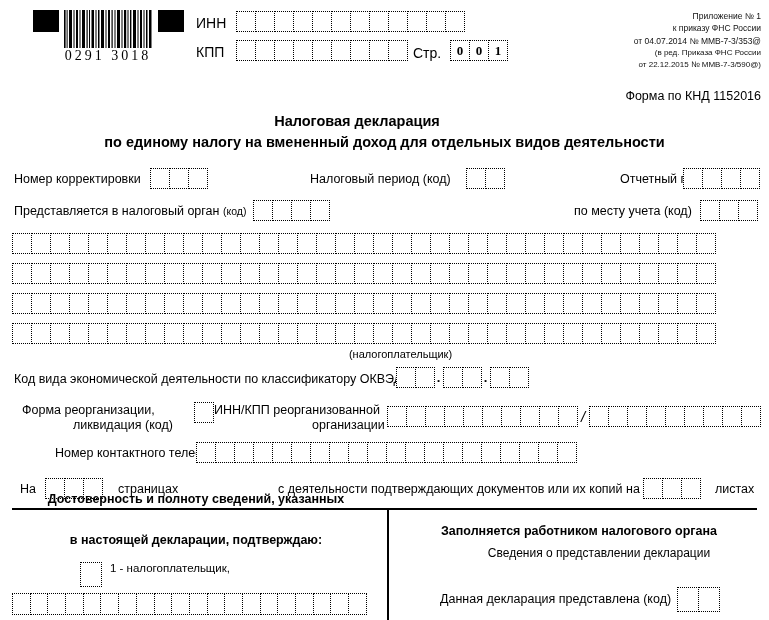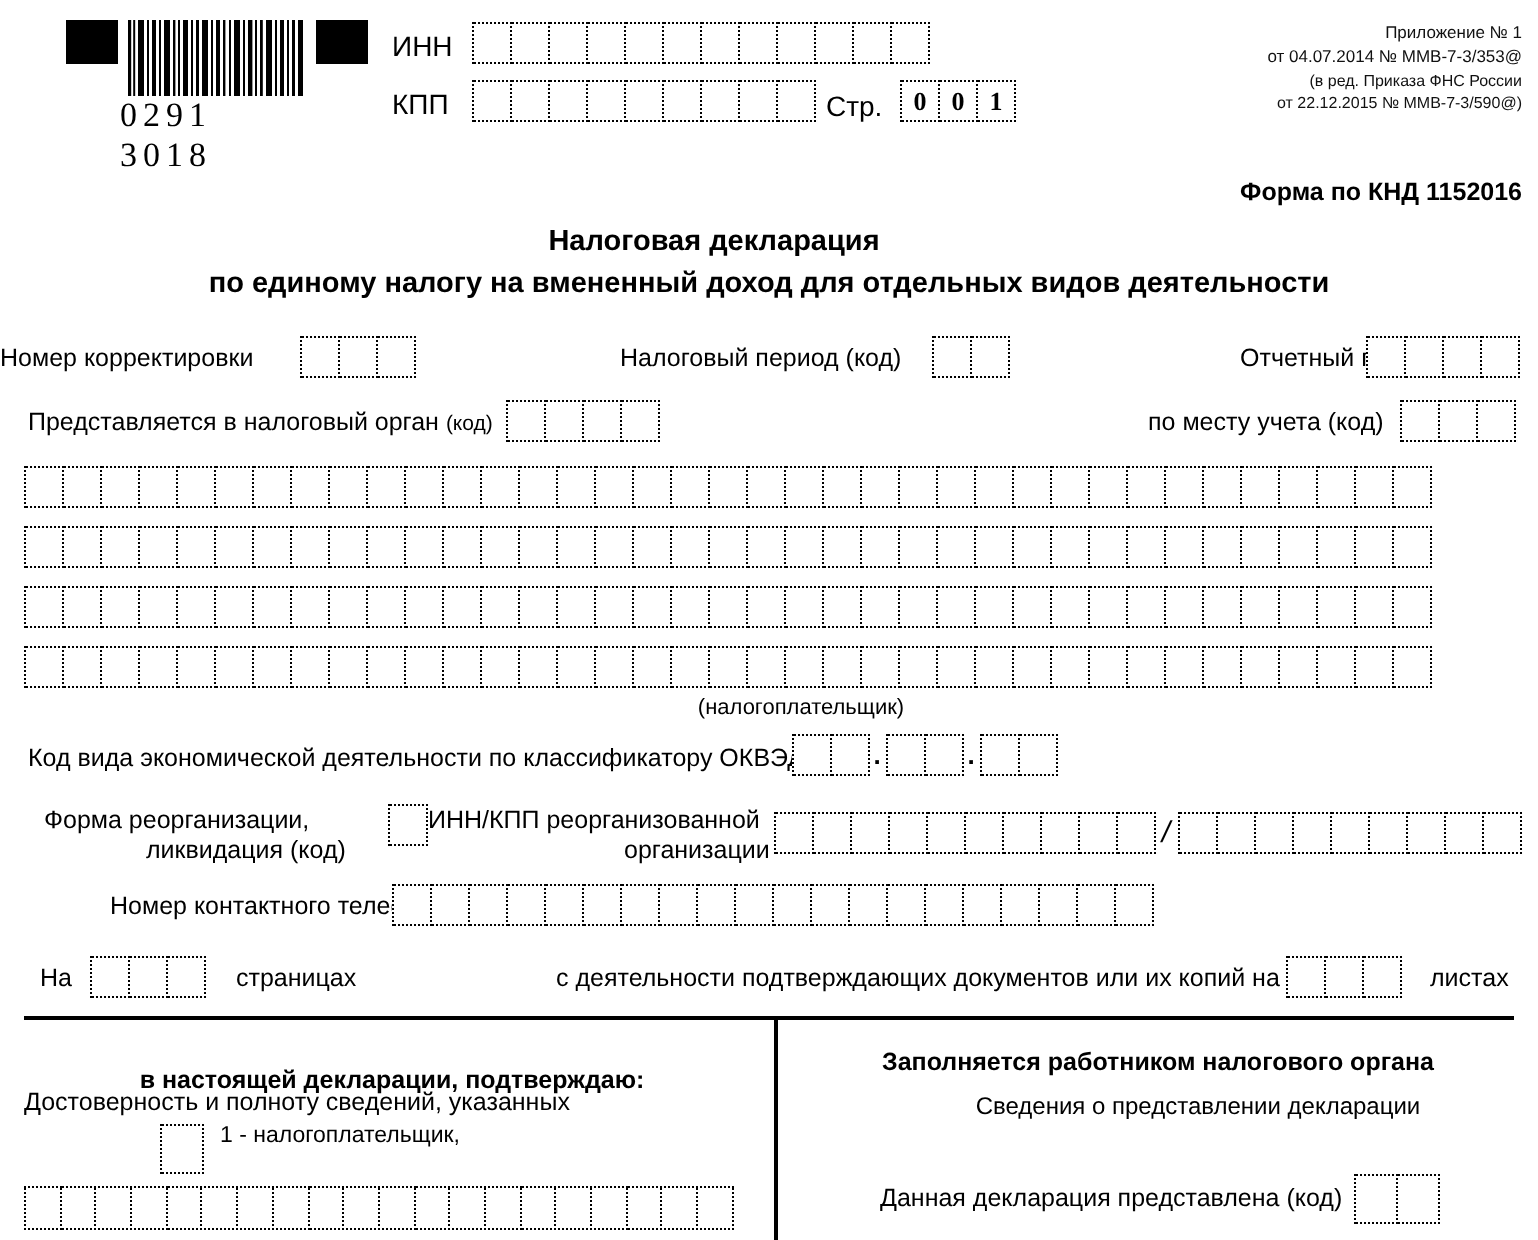--- a/index.html
+++ b/index.html
@@ -71,23 +71,23 @@
     left: 64px;
     top: 10px;
     width: 88px;
     height: 38px;
   }
   #barcode-digits {
     position: absolute;
     left: 60px;
     top: 48px;
     width: 96px;
-    text-align: left;
+    text-align: center;
     font-family: "Liberation Serif", serif;
-    font-size: 17px;
+    font-size: 14px;
     letter-spacing: 3px;
   }
 
   .fld-label {
     position: absolute;
     font-size: 12.5px;
     white-space: nowrap;
   }
 
   #lbl-inn { left: 196px; top: 15px; font-size: 14px; }
@@ -107,21 +107,21 @@
     line-height: 1.45;
     color: #111;
   }
   #corner-note .sub { font-size: 8px; }
 
   #knd-line {
     position: absolute;
     right: 8px;
     top: 89px;
     font-size: 12.5px;
-    font-weight: bold;
+    font-weight: normal;
   }
 
   
   #title-main {
     position: absolute;
     left: 0; top: 113px;
     width: 714px;
     text-align: center;
     font-size: 14.5px;
     font-weight: bold;
@@ -129,21 +129,21 @@
   #title-sub {
     position: absolute;
     left: 0; top: 134px;
     width: 769px;
     text-align: center;
     font-size: 14.5px;
     font-weight: bold;
   }
 
   
-  #lbl-correction { left: 0;  top: 172px; }
+  #lbl-correction { left: 14px;  top: 172px; }
   #row-correction { position: absolute; left: 150px; top: 168px; }
   #lbl-period     { left: 310px; top: 172px; }
   #row-period     { position: absolute; left: 466px; top: 168px; }
   #lbl-year       { left: 592px; top: 172px; margin-left: 28px; }
   #row-year       { position: absolute; left: 683px; top: 168px; }
 
   
   #lbl-organ { left: 14px;  top: 204px; }
   #row-organ { position: absolute; left: 253px; top: 200px; }
   #lbl-place { left: 574px; top: 204px; }
@@ -208,25 +208,25 @@
     position: absolute;
     left: 387px;
     top: 508px;
     width: 2px;
     height: 112px;
     background: #000;
   }
 
   #conf-line-1 {
     position: absolute;
-    left: 12px; top: 544px;
+    left: 12px; top: 492px;
     width: 368px;
-    text-align: left;
+    text-align: center;
     font-size: 12.5px;
-    font-weight: normal;
+    font-weight: bold;
   }
   #conf-line-2 {
     position: absolute;
     left: 12px; top: 533px;
     width: 368px;
     text-align: center;
     font-size: 12.5px;
     font-weight: bold;
   }
   #row-signer {
@@ -346,20 +346,21 @@
 
   <div id="lbl-str">Стр.</div>
   <div class="cells" id="row-str">
       <div class="cell">0</div>
       <div class="cell">0</div>
       <div class="cell">1</div>
     </div>
 
   <div id="corner-note">
     <div>Приложение № 1</div>
+    <div>к приказу ФНС России</div>
     <div>от 04.07.2014 № ММВ-7-3/353@</div>
     <div class="sub">(в ред. Приказа ФНС России</div>
     <div class="sub">от 22.12.2015 № ММВ-7-3/590@)</div>
   </div>
 
   <div id="knd-line">Форма по КНД 1152016</div>
 
   <div id="title-main">Налоговая декларация</div>
   <div id="title-sub">по единому налогу на вмененный доход для отдельных видов деятельности</div>
 

